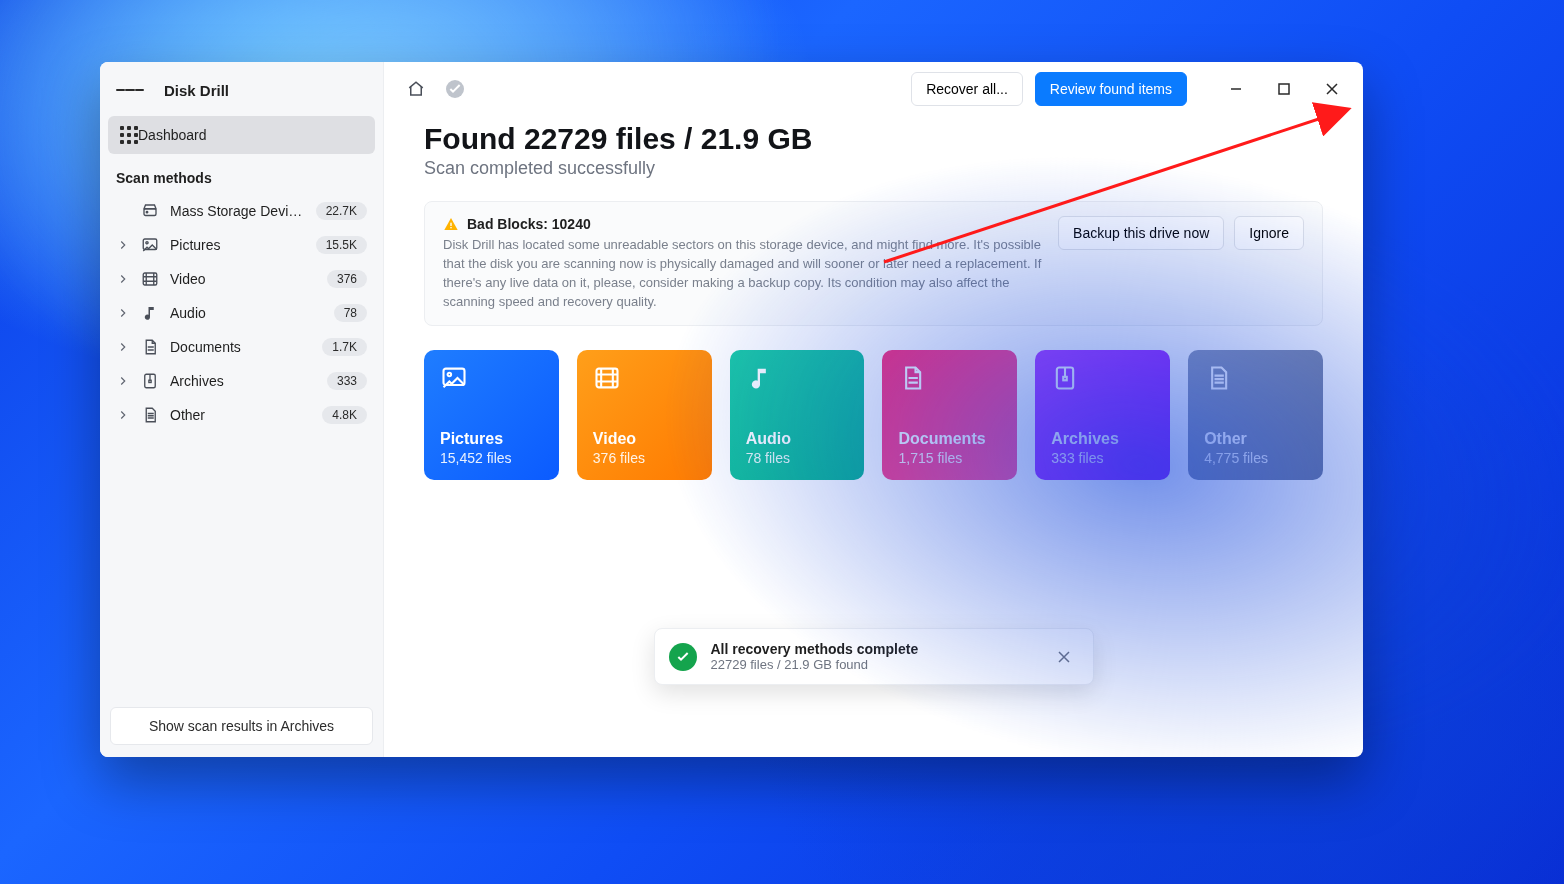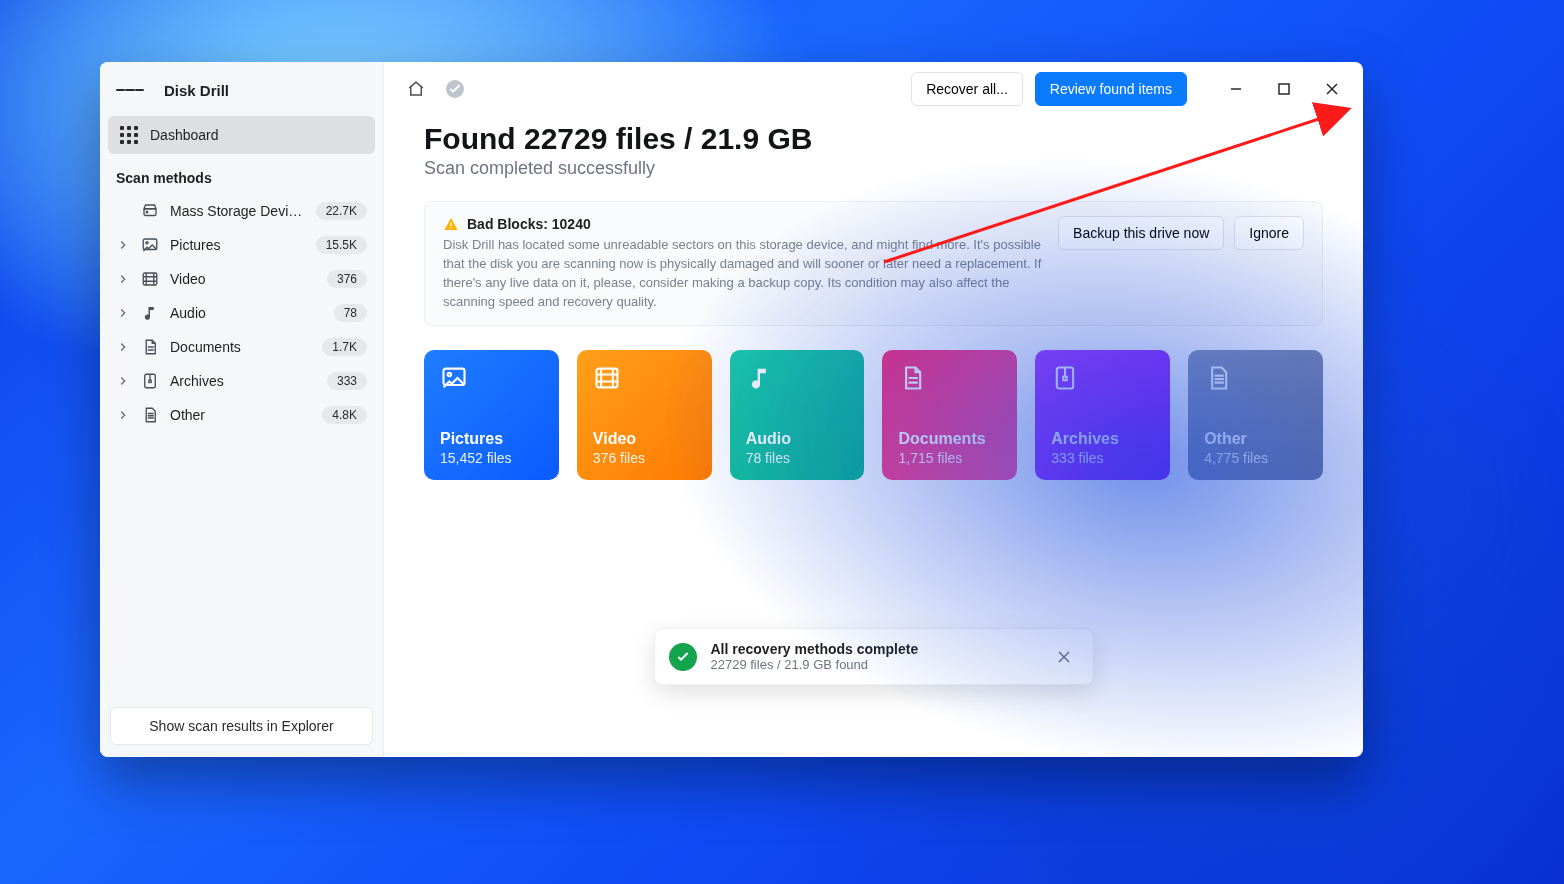--- a/index.html
+++ b/index.html
@@ -36,21 +36,21 @@
     display:flex; overflow:hidden;
   }
 
   
   .sidebar { width:284px; background:#f6f7f9; border-right:1px solid #eceef1; display:flex; flex-direction:column; }
   .sb-header { display:flex; align-items:center; gap:14px; padding:14px 16px 12px 16px; }
   .hamburger span{display:block;width:18px;height:2px;background:#2a2a2a;margin:3px 0;border-radius:1px;}
   .sb-title { font-size:15px; font-weight:600; color:#1f1f1f;margin-left:6px; }
 
   .nav { padding:0 8px; }
-  .nav-item { display:flex; align-items:center; gap:12px; padding:10px 12px; border-radius:6px; color:#1f1f1f; font-size:14px; }
+  .nav-item { display:flex; align-items:center; padding:10px 12px; border-radius:6px; color:#1f1f1f; font-size:14px; }
   .nav-item.active { background:#dedfe3; }
   .nav-item .dots{display:grid;grid-template-columns:repeat(3,4px);grid-gap:3px;}
   .nav-item .dots i{width:4px;height:4px;background:#2a2a2a;border-radius:1px;display:block;}
 
   .sb-section-title{ font-size:14px; font-weight:700; color:#1f1f1f; padding:16px 16px 8px 16px; }
 
   .tree { padding:0 8px 8px 8px; }
   .tree-item { display:flex; align-items:center; gap:10px; padding:8px 8px; color:#1f1f1f; font-size:14px; cursor:pointer; border-radius:6px; }
   .tree-item .chev{ width:14px; display:flex; justify-content:center; color:#5f6470; }
   .tree-item .ic{ width:20px; display:flex; justify-content:center; color:#4a4f59; }
@@ -240,21 +240,21 @@
                 <path d="M7 3h8l4 4v14H7z"></path>
                 <path d="M9 10h8M9 13h8M9 16h8"></path>
               </svg>
             </span>
             <span class="label">Other</span>
             <span class="badge">4.8K</span>
           </div>
         </div>
 
       <div class="sb-footer">
-        <button class="link-button">Show scan results in Explorer</button>
+        <button class="link-button">Show scan results in Archives</button>
       </div>
     </aside>
 
     <main class="main">
       <div class="titlebar">
         <div class="tb-left">
           <div class="icon-btn">
             <svg class="svg18" viewBox="0 0 24 24" fill="none" stroke="currentColor" stroke-width="2">
                 <path d="M3 10.5 12 3l9 7.5"></path>
                 <path d="M5 9v11h14V9"></path>

